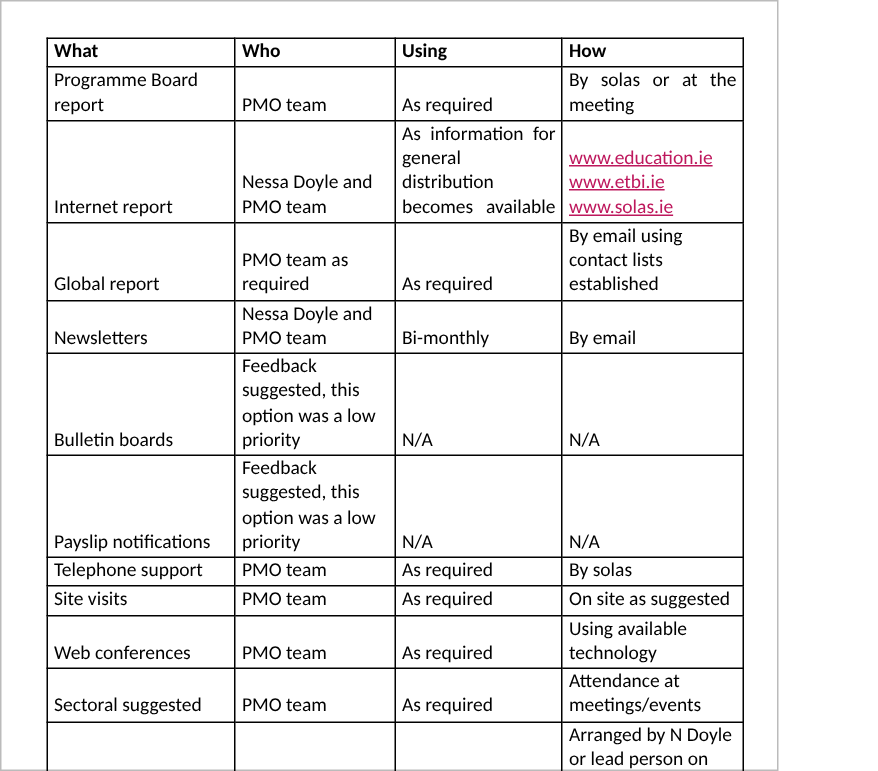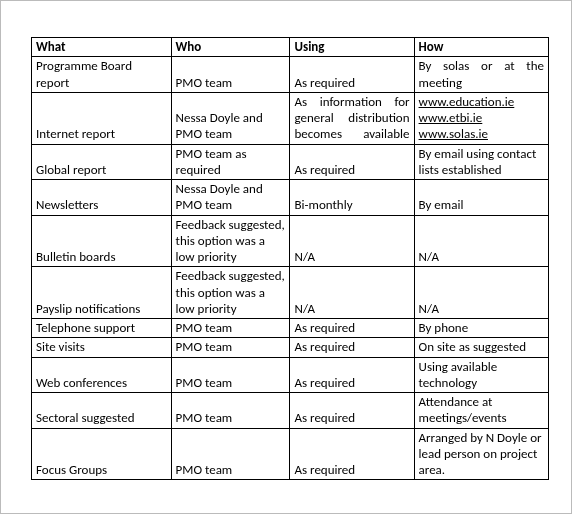--- a/index.html
+++ b/index.html
@@ -4,26 +4,26 @@
 <style>
   html, body {
     margin: 0;
     padding: 0;
     background: #fff;
     font-family: Calibri, Arial, sans-serif;
     font-size: 13px;
     color: #000;
   }
   .page {
-    width: 572px;
+    width: 519px;
     height: 514px;
     position: relative;
     box-sizing: border-box;
     border: 1px solid #bbb;
-    padding: 36px 22px 36px 30px;
+    padding: 24px 22px 36px 30px;
   }
   table {
     border-collapse: collapse;
     width: 100%;
     table-layout: fixed;
   }
   th, td {
     border: 1px solid #000;
     padding: 1px 4px 1px 4px;
     vertical-align: bottom;
@@ -36,21 +36,21 @@
   }
   col.c1 { width: 27%; }
   col.c2 { width: 23%; }
   col.c3 { width: 24%; }
   col.c4 { width: 26%; }
   .justify {
     text-align: justify;
     text-align-last: justify;
   }
   .link {
-    color: #000000;
+    color: #be185d;
     text-decoration: underline;
   }
 </style>
 </head>
 <body>
 
 <div class="page">
   <table>
     <colgroup>
       <col class="c1">
@@ -104,21 +104,21 @@
       <tr>
         <td>Payslip notifications</td>
         <td>Feedback suggested, this option was a low priority</td>
         <td>N/A</td>
         <td>N/A</td>
       </tr>
       <tr>
         <td>Telephone support</td>
         <td>PMO team</td>
         <td>As required</td>
-        <td>By phone</td>
+        <td>By solas</td>
       </tr>
       <tr>
         <td>Site visits</td>
         <td>PMO team</td>
         <td>As required</td>
         <td>On site as suggested</td>
       </tr>
       <tr>
         <td>Web conferences</td>
         <td>PMO team</td>

